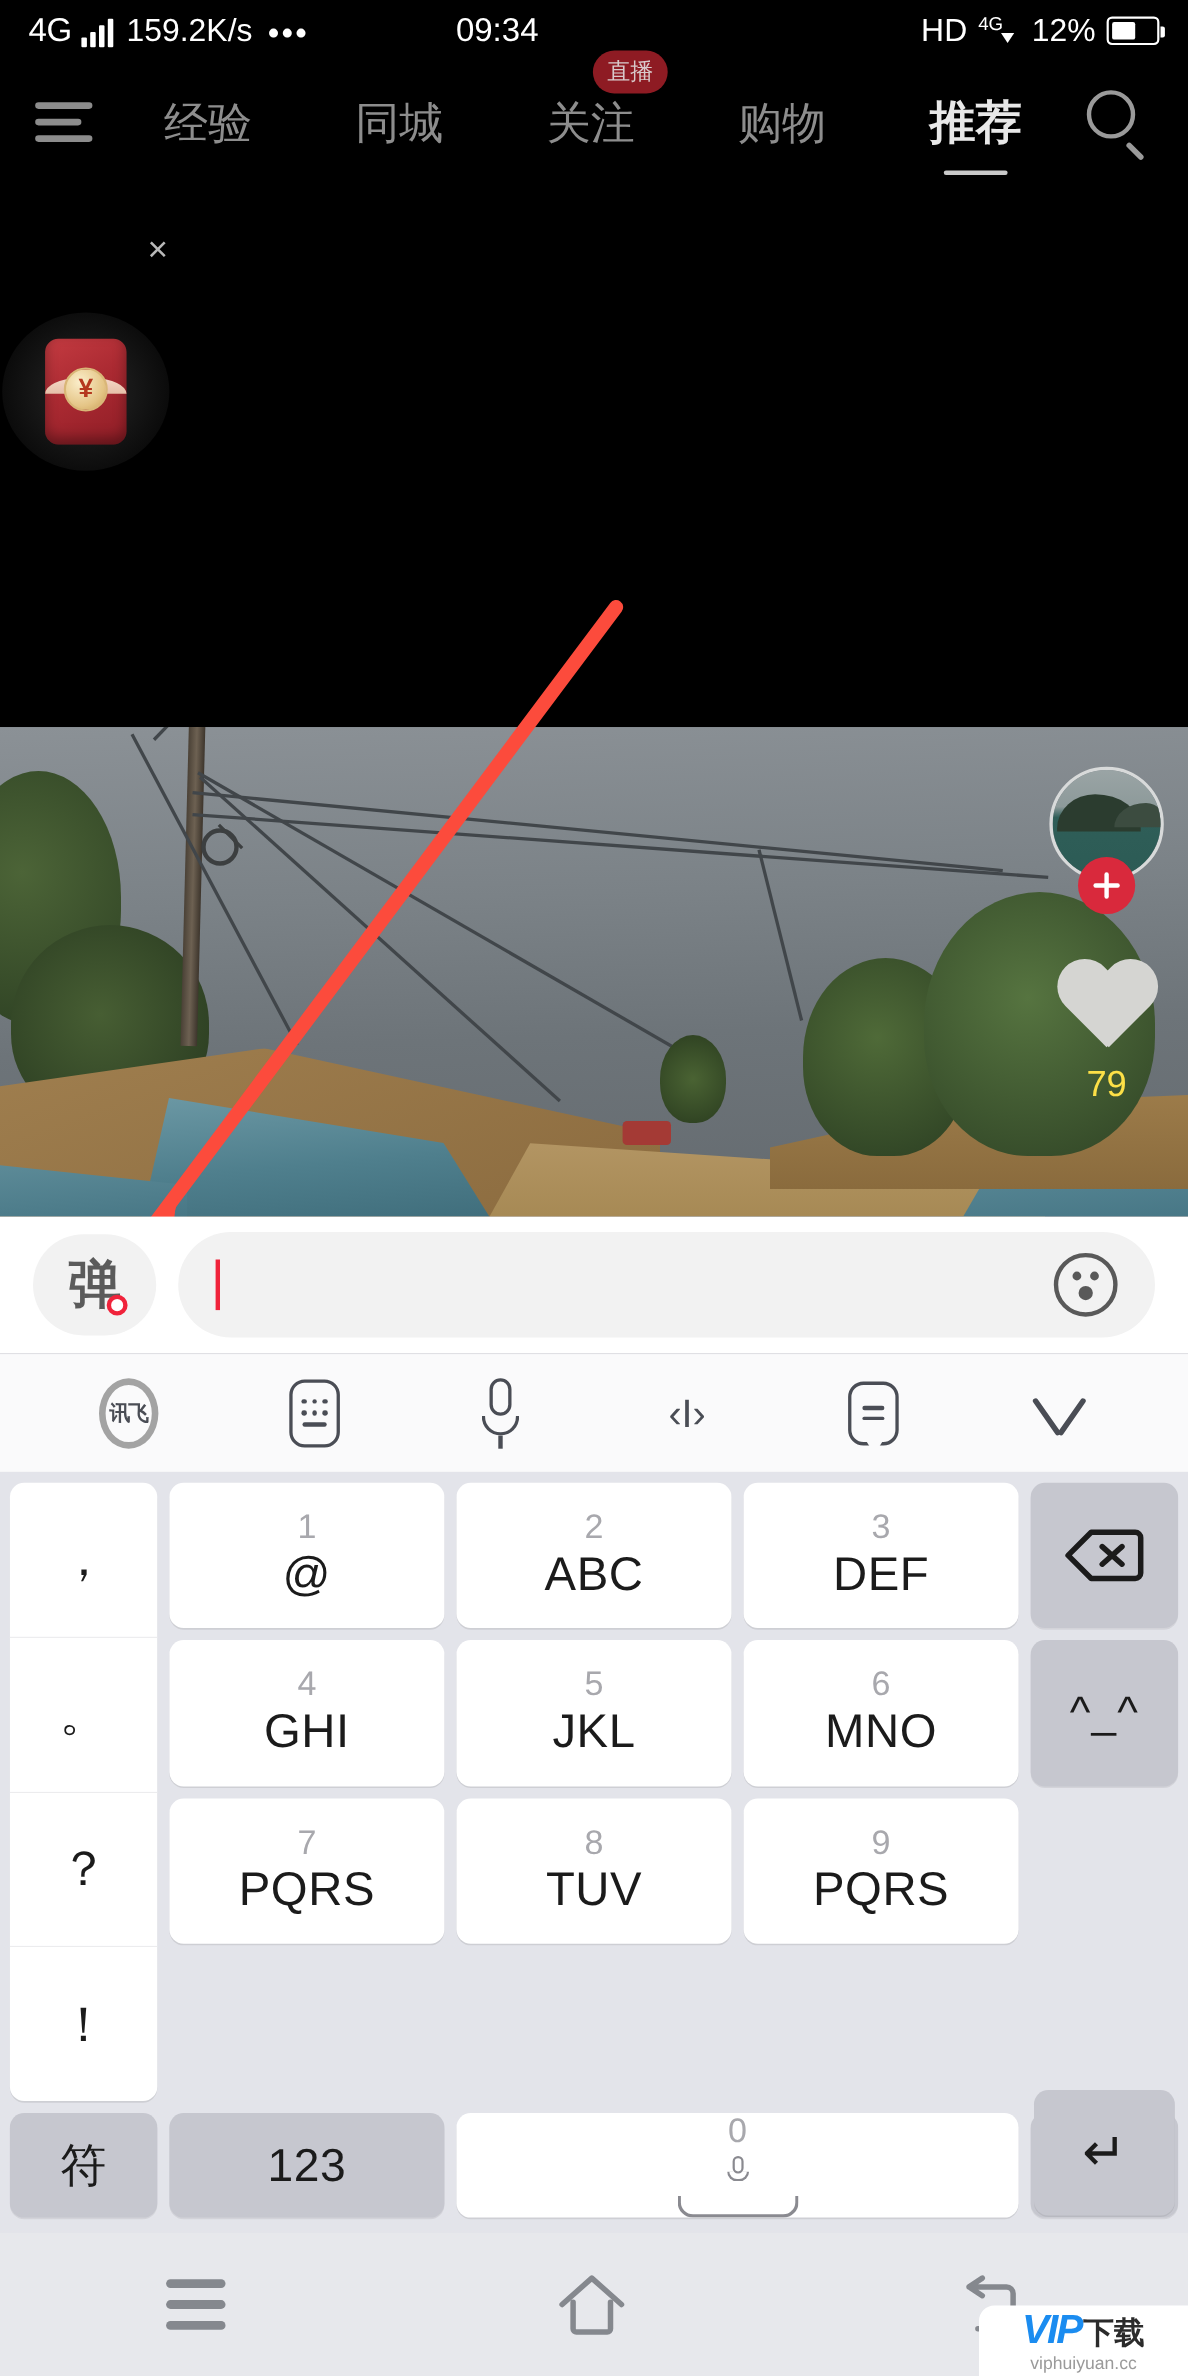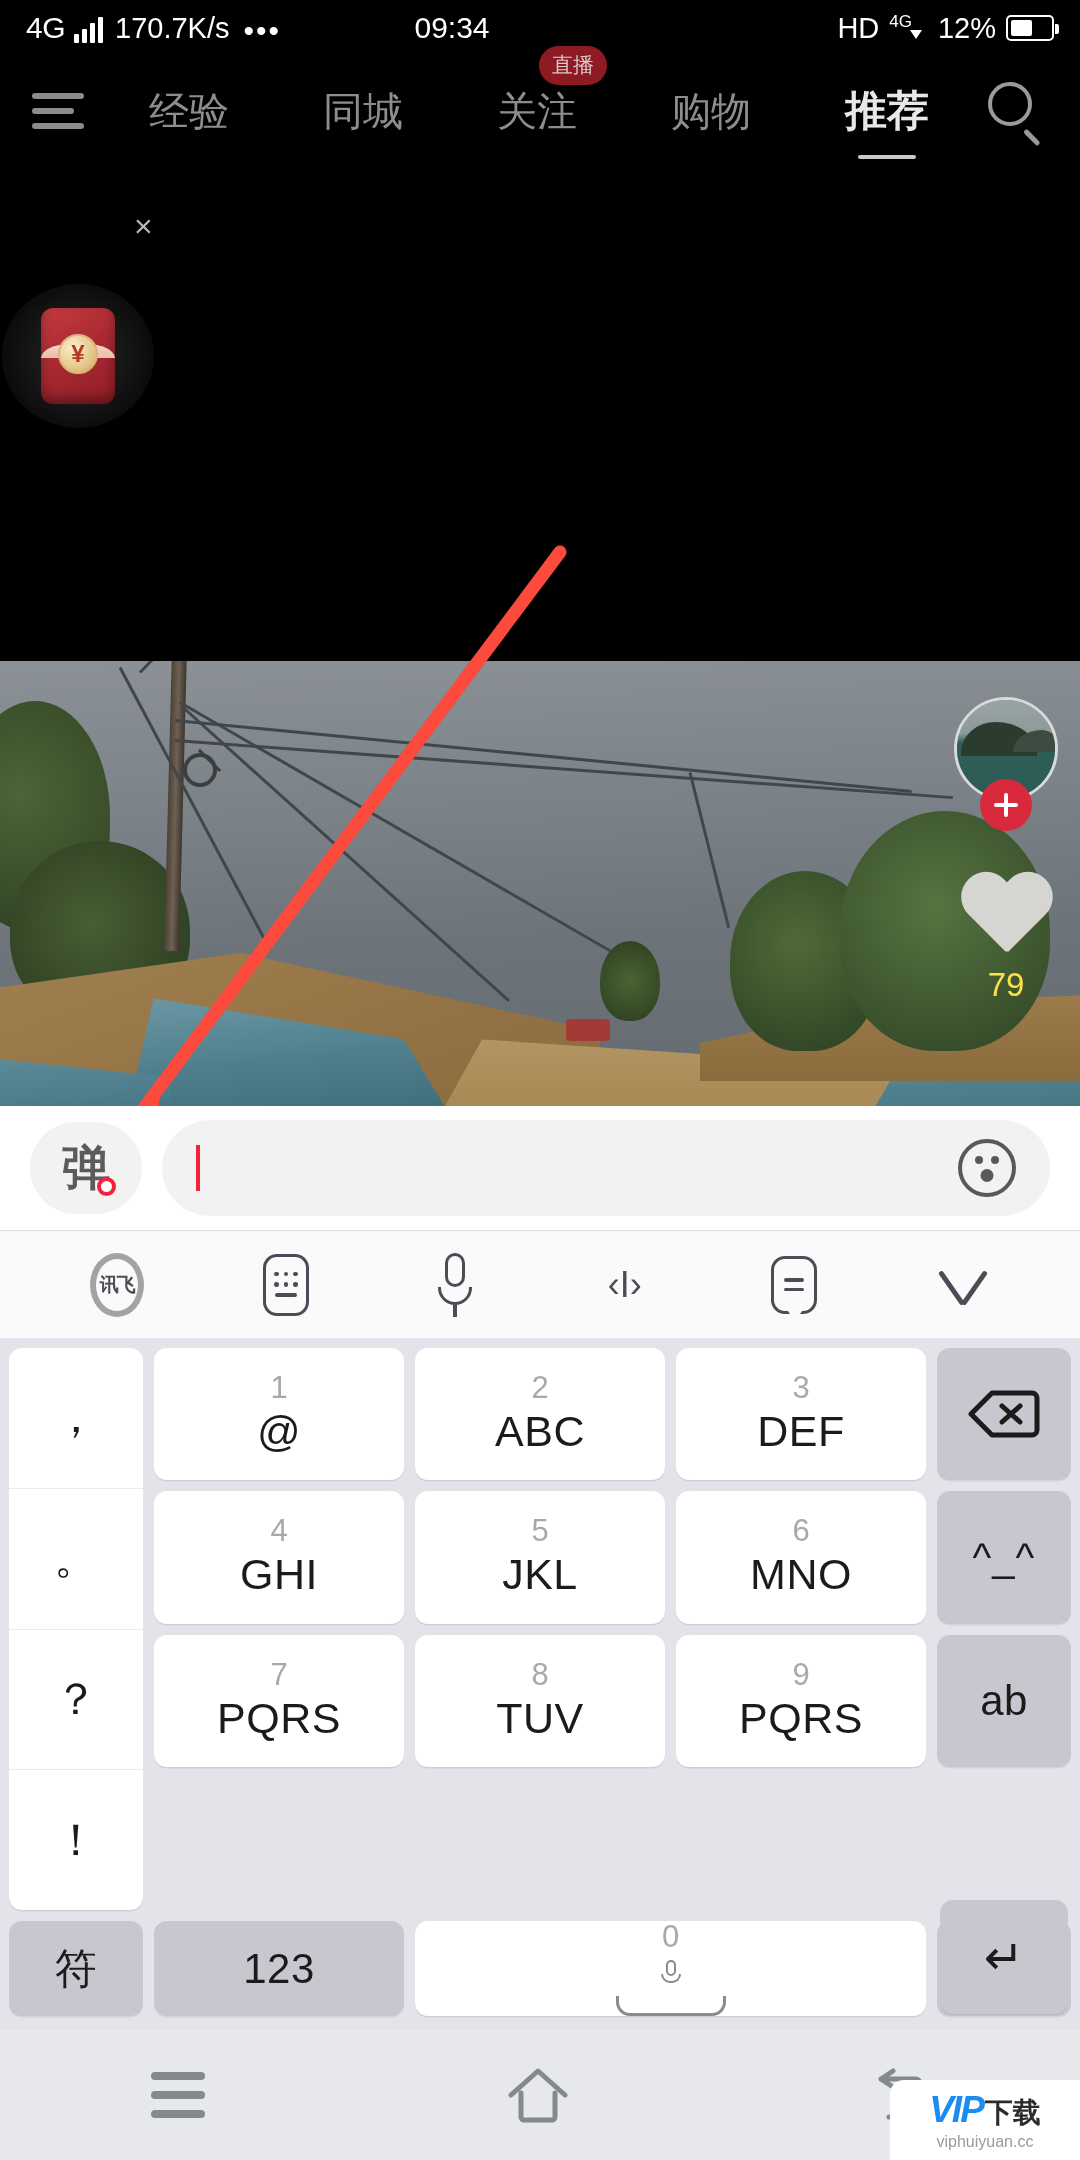--- a/index.html
+++ b/index.html
@@ -228,21 +228,21 @@
   .navbar { position: absolute; left: 0; top: 2030px; width: 1080px; height: 130px;
             background: #e7e8ec; display: flex; align-items: center; justify-content: space-around; }
   .nav-recent { display: flex; flex-direction: column; gap: 11px; }
   .nav-recent i { width: 54px; height: 8px; background: #85888e; border-radius: 4px; }
   .nav-home { width: 62px; height: 56px; position: relative; }
   .nav-home svg { width: 62px; height: 56px; }
   .nav-back { width: 58px; height: 56px; }
   .nav-back svg { width: 58px; height: 56px; }
 
   
-  .watermark { position: absolute; right: 0; bottom: 0; width: 190px; height: 80px;
+  .watermark { position: absolute; right: 0; bottom: 0; width: 190px; height: 64px;
                background: #fff; border-radius: 14px 0 0 0;
                display: flex; flex-direction: column; align-items: center; justify-content: center; margin-left: 17px; }
   .wm-top { display: flex; align-items: baseline; gap: 2px; }
   .wm-vip { font-size: 37px; font-weight: bold; font-style: italic; color: #1b8cf0;
             letter-spacing: -2px; }
   .wm-cn { font-size: 28px; font-weight: bold; color: #2b2b2b; }
   .wm-url { font-size: 16px; color: #9a9a9a; margin-top: 1px; }
 </style>
 </head>
 <body>
@@ -251,21 +251,21 @@
 
   <div class="statusbar">
     <div class="sb-left">
       <span class="sb-net">4G</span>
       <span class="sb-bars">
           <i></i>
           <i></i>
           <i></i>
           <i></i>
         </span>
-      <span class="sb-speed">170.7K/s</span>
+      <span class="sb-speed">159.2K/s</span>
       <span class="sb-dots">•••</span>
     </div>
     <div class="sb-center">09:34</div>
     <div class="sb-right">
       <span class="sb-hd">HD</span>
       <span class="sb-4g">4G</span>
       <span class="sb-vtri"></span>
       <span class="sb-pct">12%</span>
       <span class="sb-batt">
           <span></span>
@@ -476,23 +476,20 @@
         <span class="letters">PQRS</span>
       </div>
       <div class="key">
         <span class="num">8</span>
         <span class="letters">TUV</span>
       </div>
       <div class="key">
         <span class="num">9</span>
         <span class="letters">PQRS</span>
       </div>
-      <div class="key fn">
-        <span class="letters">ab</span>
-      </div>
 
       <div class="key fn" style="grid-column:1;">
         <span class="letters">符</span>
       </div>
       <div class="key fn" style="grid-column:2;">
         <span class="letters">123</span>
       </div>
       <div class="space-key" style="grid-column:3 / span 2;">
         <span class="zero">0</span>
         <span class="smic">

